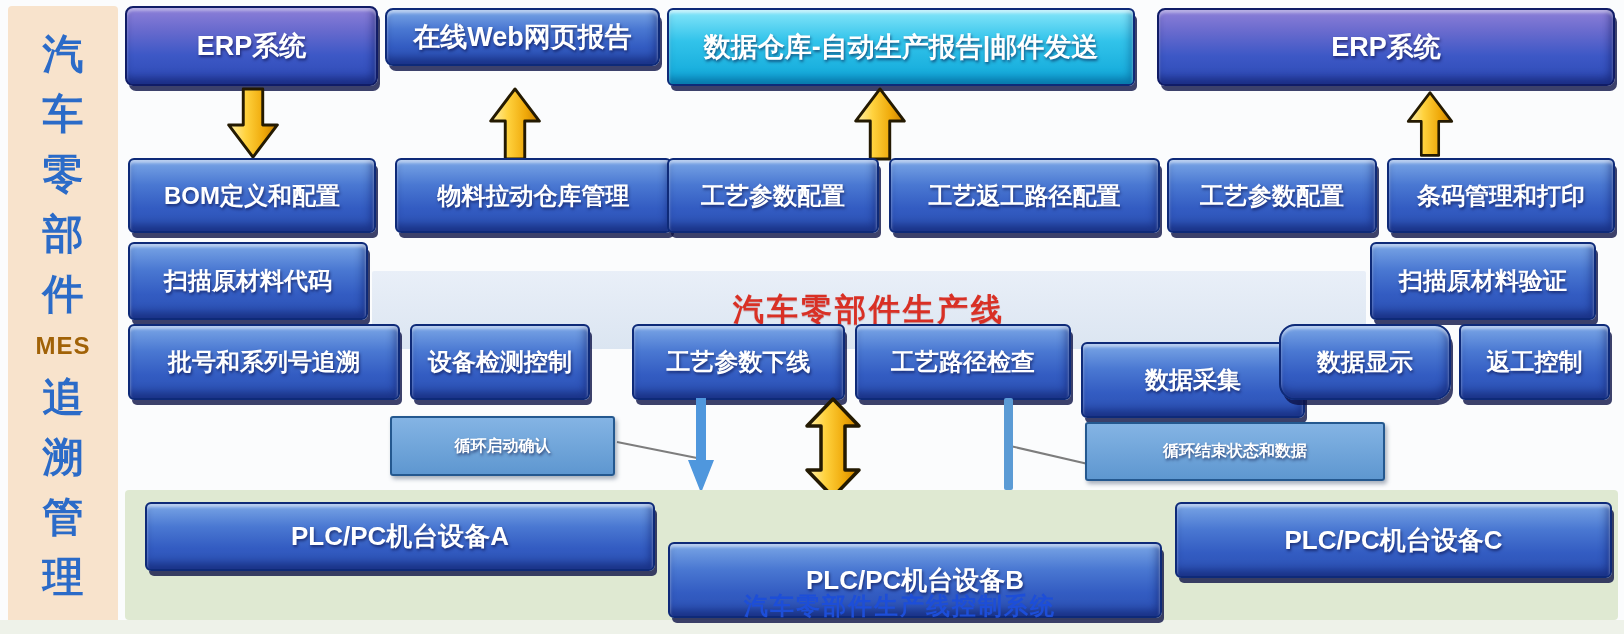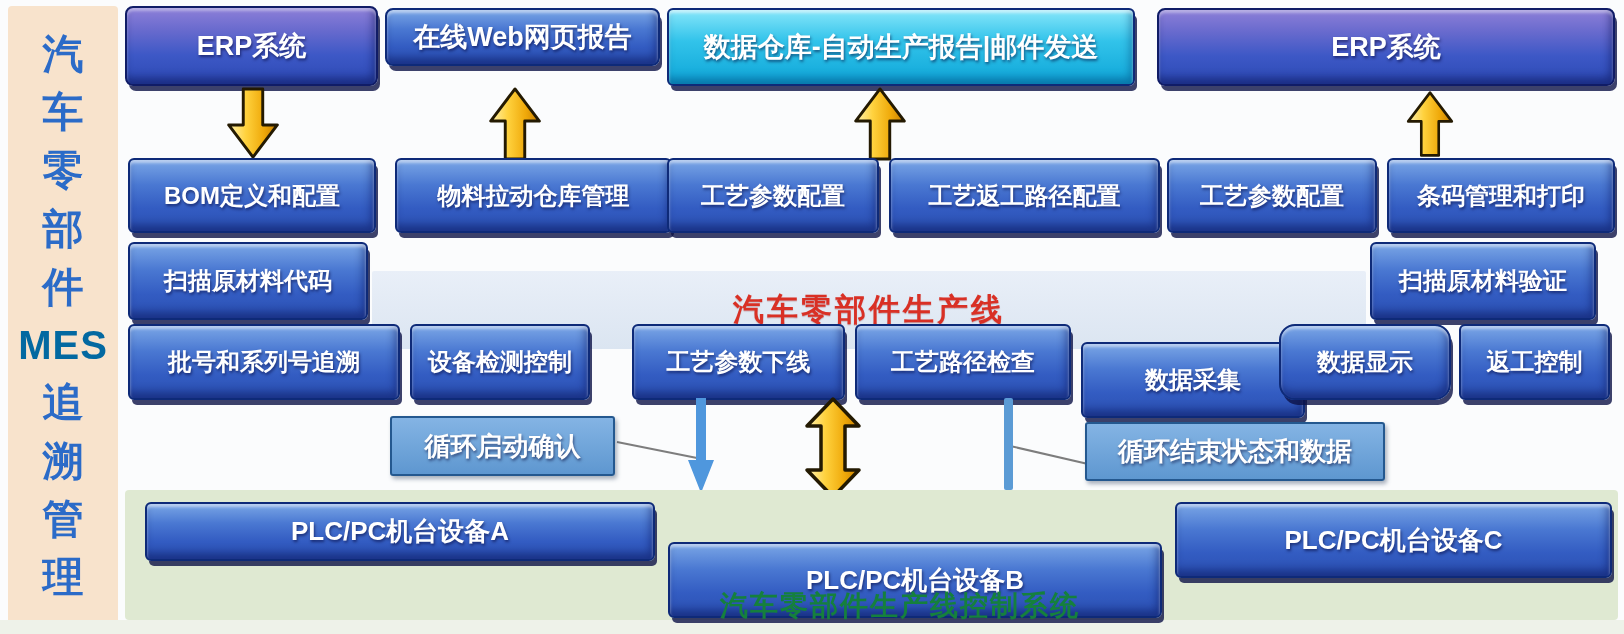--- a/index.html
+++ b/index.html
@@ -29,21 +29,21 @@
   .boxcyan{
     background:linear-gradient(180deg,#86e6fa 0%,#32c3ea 42%,#0ea6d8 100%);
     border:2px solid #0e2a78;
     box-shadow:inset 0 3px 3px rgba(255,255,255,.55), inset -3px -6px 8px rgba(0,60,110,.45), 3px 6px 0 -1px rgba(12,18,70,.8);
   }
   .loopbox{
     background:linear-gradient(180deg,#84b4e4 0%,#5e97d0 100%);
     border:2px solid #24588f;
     box-shadow:2px 3px 4px rgba(40,60,90,.4);
     border-radius:3px;
-    font-size:26px;
+    font-size:16px;
   }
   .fs24{font-size:24px;}
   .fs26{font-size:26px;}
   .fs27{font-size:27px;}
   .band{
     background:linear-gradient(180deg,#e9eff8 0%,#dbe5f1 100%);
     display:flex;align-items:center;justify-content:center;
     font-weight:bold;font-size:31px;letter-spacing:3px;
     color:#d93025;text-shadow:0 1px 1px rgba(120,0,0,.25);
     border-radius:2px;
@@ -51,25 +51,25 @@
   }
   .sidebar{
     background:#f8e3cc;border-radius:4px;
     display:flex;flex-direction:column;align-items:center;justify-content:space-between;
     padding:28px 0;box-sizing:border-box;
   }
   .sidebar span{
     color:#2b6bc8;font-weight:bold;font-size:41px;line-height:1;
     font-family:"Liberation Serif", serif;
   }
-  .sidebar .mes{font-size:40px;letter-spacing:1px;font-family:"Liberation Sans",sans-serif;color:#0369a1;}
+  .sidebar .mes{font-size:24px;letter-spacing:1px;font-family:"Liberation Sans",sans-serif;color:#a16207;}
   .greenband{background:#dfe9d2;border-radius:4px;}
   .bottomstrip{background:#eef2e9;}
   .caption{
-    color:#15803d;font-weight:bold;font-size:28px;letter-spacing:2px;
+    color:#1d4ed8;font-weight:bold;font-size:24px;letter-spacing:2px;
     display:flex;align-items:center;justify-content:center;white-space:nowrap;text-align:center;
   }
   .vline{background:#5b9bd5;border-radius:2px;}
 </style>
 </head>
 <body>
 
 <svg width="0" height="0" style="position:absolute">
   <defs>
     <linearGradient id="gold" x1="0" y1="0" x2="1" y2="0">
@@ -145,17 +145,17 @@
 </svg>
 
 <div class="abs vline" style="left:1004px;top:398px;width:9px;height:92px;"></div>
 
 <div class="abs box loopbox" style="left:390px;top:416px;width:225px;height:60px;">循环启动确认</div>
 <div class="abs box loopbox" style="left:1085px;top:422px;width:300px;height:59px;">循环结束状态和数据</div>
 
 <div class="abs greenband" style="left:125px;top:490px;width:1493px;height:130px;"></div>
 <div class="abs bottomstrip" style="left:0px;top:620px;width:1624px;height:14px;"></div>
 
-<div class="abs box box3d fs26" style="left:145px;top:502px;width:510px;height:59px;">PLC/PC机台设备A</div>
+<div class="abs box box3d fs26" style="left:145px;top:502px;width:510px;height:69px;">PLC/PC机台设备A</div>
 <div class="abs box box3d fs26" style="left:668px;top:502px;width:494px;height:76px;margin-top:40px;">PLC/PC机台设备B</div>
 <div class="abs box box3d fs26" style="left:1175px;top:502px;width:437px;height:76px;">PLC/PC机台设备C</div>
 
 <div class="abs caption" style="left:590px;top:590px;width:620px;height:32px;">汽车零部件生产线控制系统</div>
 
 </body></html>

